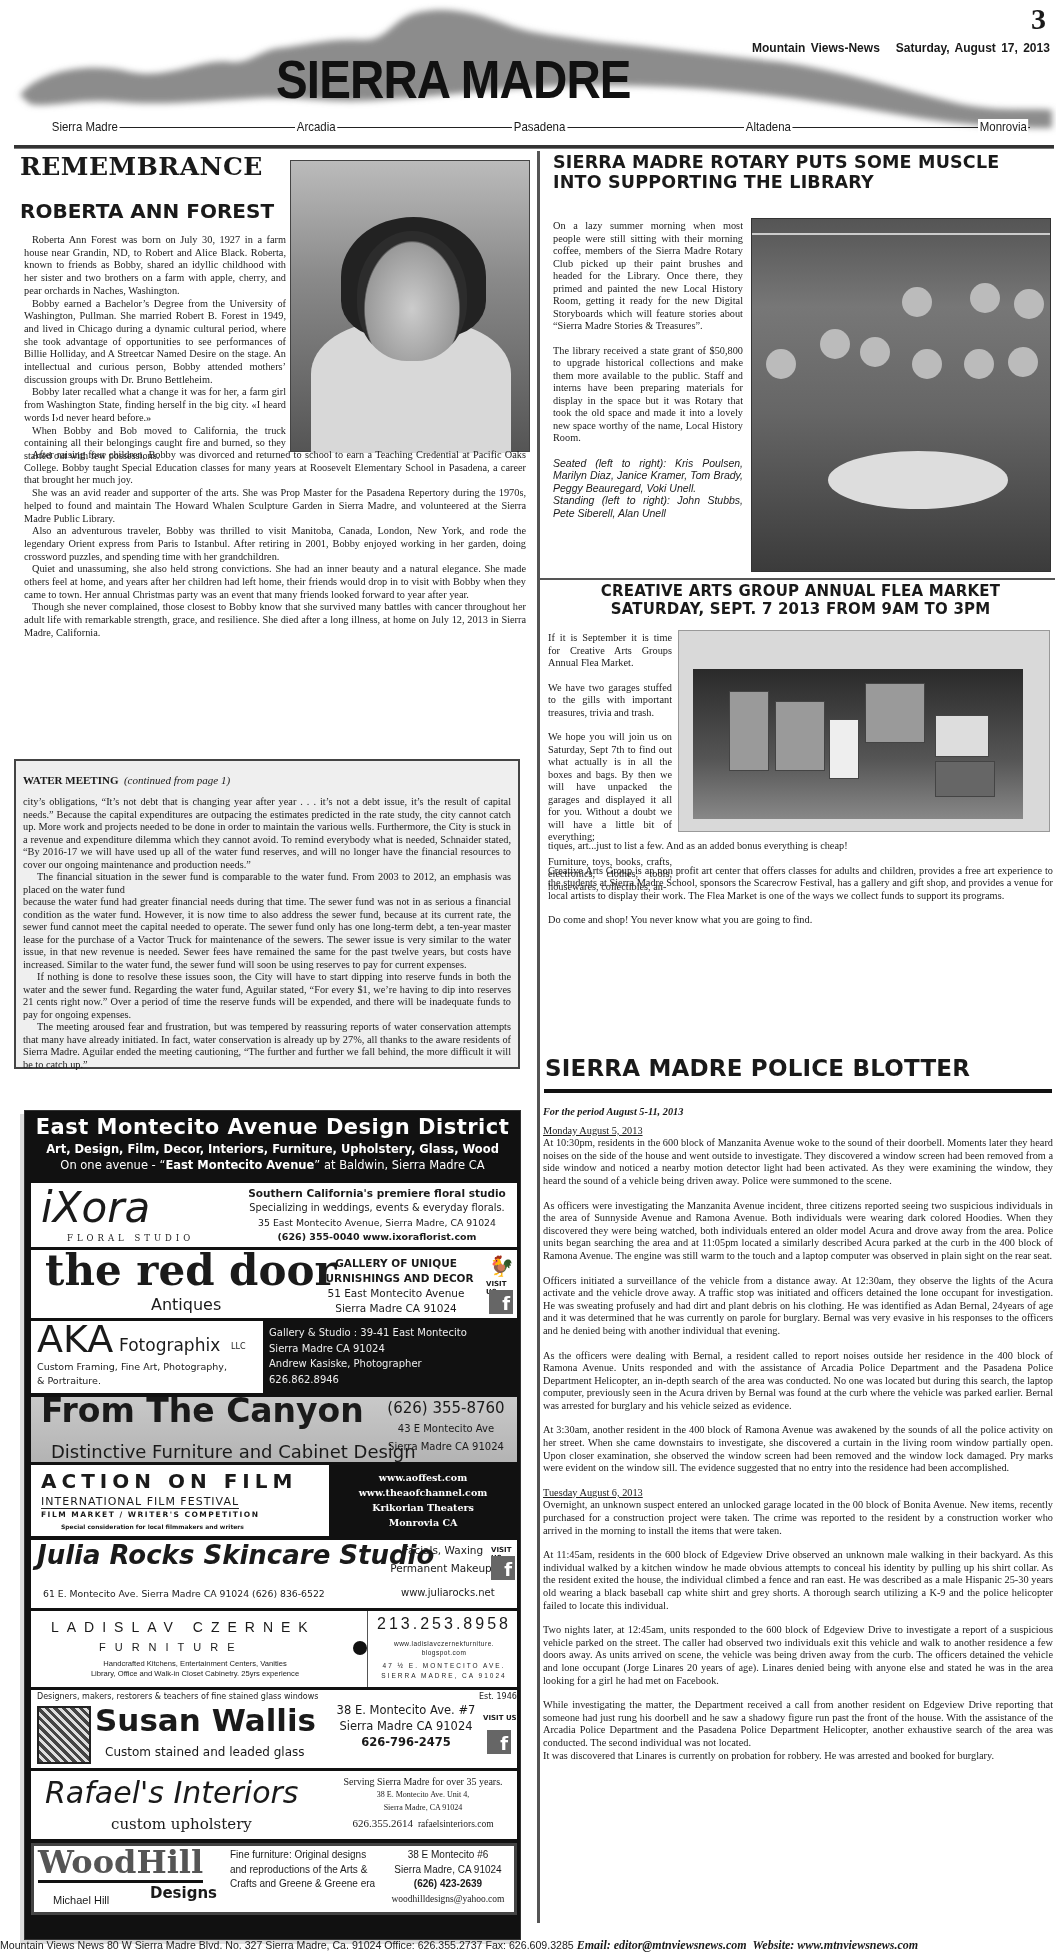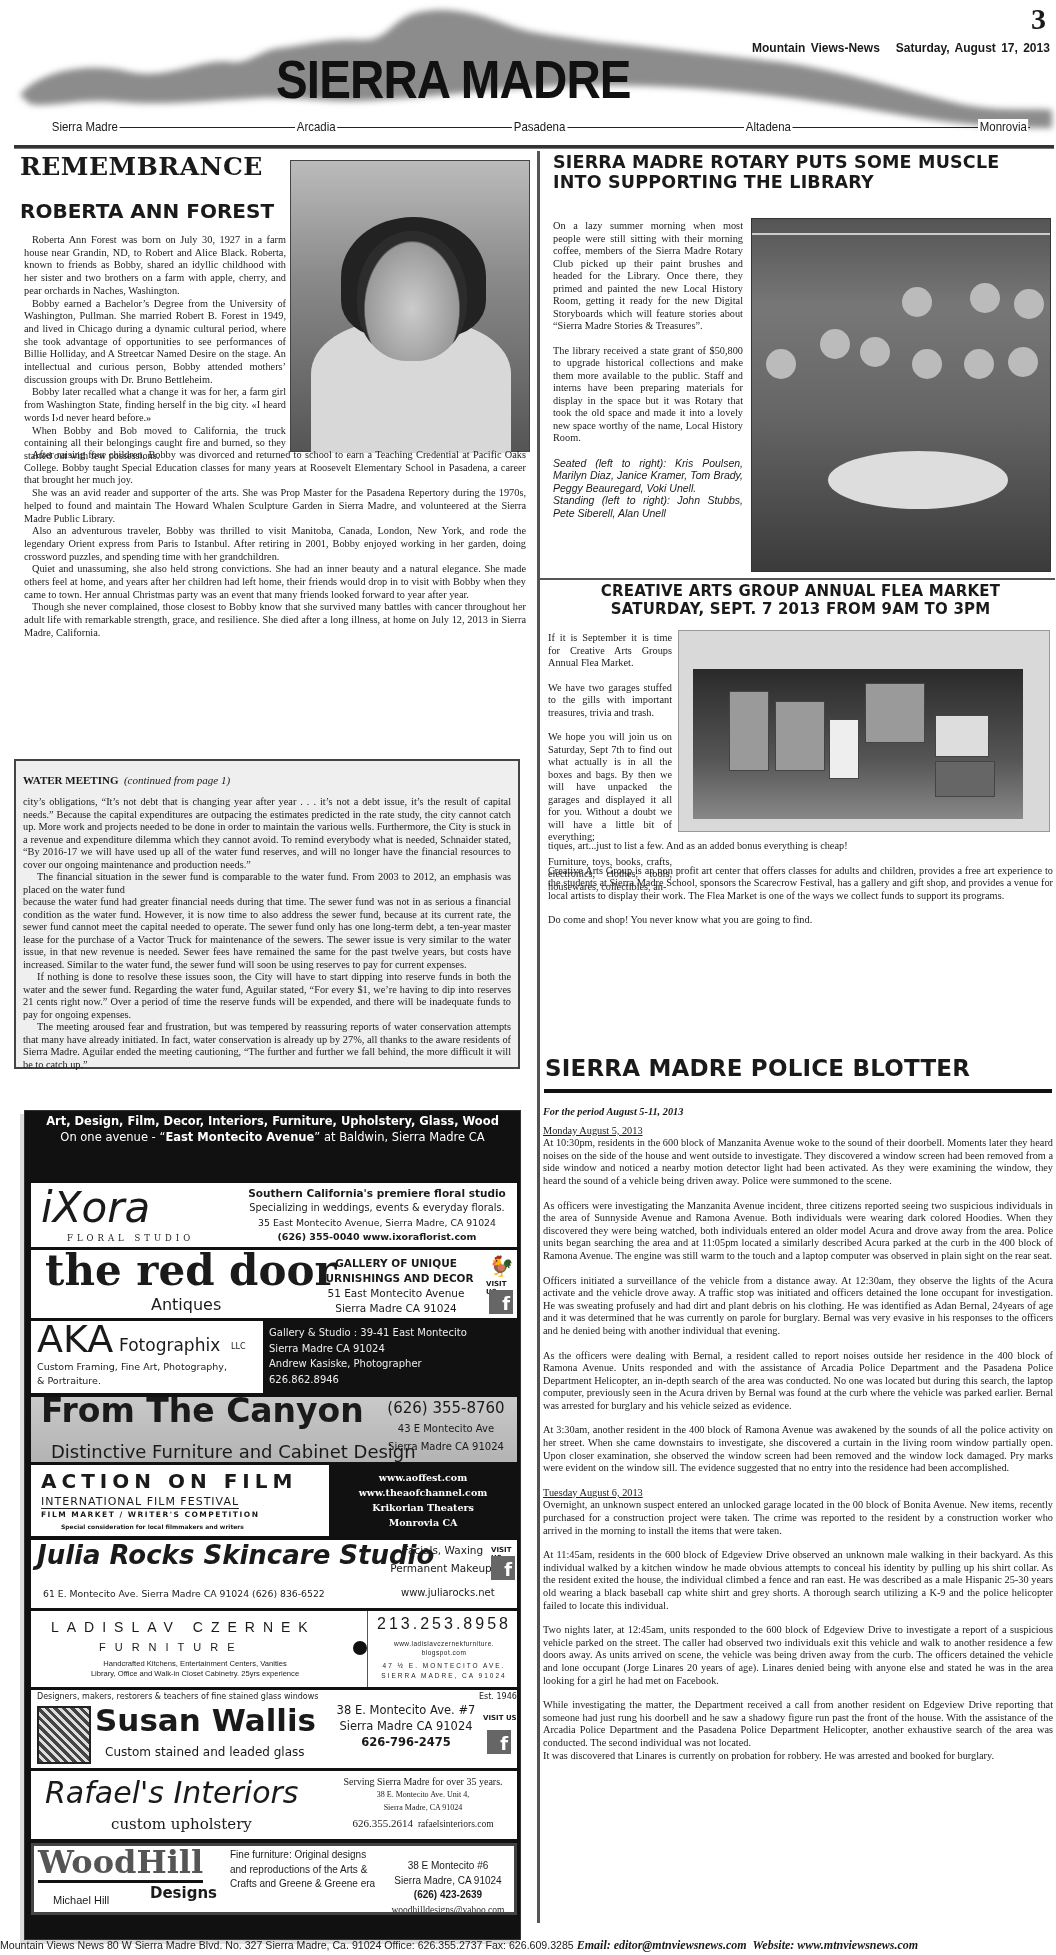--- a/index.html
+++ b/index.html
@@ -145,20 +145,21 @@
     <p>city’s obligations, “It’s not debt that is changing year after year . . . it’s not a debt issue, it’s the result of capital needs.” Because the capital expenditures are outpacing the estimates predicted in the rate study, the city cannot catch up. More work and projects needed to be done in order to maintain the various wells. Furthermore, the City is stuck in a revenue and expenditure dilemma which they cannot avoid. To remind everybody what is needed, Schnaider stated, “By 2016-17 we will have used up all of the water fund reserves, and will no longer have the financial resources to cover our ongoing maintenance and production needs.”</p>
     <p class="ind">The financial situation in the sewer fund is comparable to the water fund. From 2003 to 2012, an emphasis was placed on the water fund</p>
     <p>because the water fund had greater financial needs during that time. The sewer fund was not in as serious a financial condition as the water fund. However, it is now time to also address the sewer fund, because at its current rate, the sewer fund cannot meet the capital needed to operate. The sewer fund only has one long-term debt, a ten-year master lease for the purchase of a Vactor Truck for maintenance of the sewers. The sewer issue is very similar to the water issue, in that new revenue is needed. Sewer fees have remained the same for the past twelve years, but costs have increased. Similar to the water fund, the sewer fund will soon be using reserves to pay for current expenses.</p>
     <p class="ind">If nothing is done to resolve these issues soon, the City will have to start dipping into reserve funds in both the water and the sewer fund. Regarding the water fund, Aguilar stated, “For every $1, we’re having to dip into reserves 21 cents right now.” Over a period of time the reserve funds will be expended, and there will be inadequate funds to pay for ongoing expenses.</p>
     <p class="ind">The meeting aroused fear and frustration, but was tempered by reassuring reports of water conservation attempts that many have already initiated. In fact, water conservation is already up by 27%, all thanks to the aware residents of Sierra Madre. Aguilar ended the meeting cautioning, “The further and further we fall behind, the more difficult it will be to catch up.”</p>
   </div>
 </div>
 
 <div class="ads">
   <div class="ad-header">
+    <div class="t1">East Montecito Avenue Design District</div>
     <div class="t2">Art, Design, Film, Decor, Interiors, Furniture, Upholstery, Glass, Wood</div>
     <div class="t3"><span>On one avenue - “</span><b>East Montecito Avenue</b><span>” at Baldwin, Sierra Madre CA</span></div>
   </div>
 
   <div class="ad" style="top:72px;height:64px">
     <div class="s script" style="left:10px;top:0;font-size:42px;">iXora</div>
     <div class="s" style="left:36px;top:50px;font-size:8.5px;letter-spacing:4px;font-family:'DejaVu Serif',serif;">FLORAL STUDIO</div>
     <div class="s" style="left:210px;top:4px;width:272px;text-align:center;font-size:10.5px;font-weight:bold;">Southern California's premiere floral studio</div>
     <div class="s" style="left:208px;top:19px;width:276px;text-align:center;font-size:9.8px;">Specializing in weddings, events &amp; everyday florals.</div>
     <div class="s" style="left:208px;top:34px;width:276px;text-align:center;font-size:9.3px;">35 East Montecito Avenue,  Sierra Madre, CA 91024</div>
@@ -268,21 +269,21 @@
       <div style="font-size:8px">Sierra Madre, CA  91024</div>
       <div style="margin-top:3px"><span style="font-size:11px">626.355.2614</span>&nbsp;&nbsp;<span style="font-size:9.5px">rafaelsinteriors.com</span></div>
     </div>
   </div>
 
   <div class="ad" style="top:732px;height:72px;border:3px solid #444;">
     <div class="s" style="left:4px;top:-2px;font-size:32px;font-weight:bold;font-family:'DejaVu Serif',serif;color:#555;border-bottom:3px solid #111;line-height:36px;">WoodHill</div>
     <div class="s" style="left:116px;top:38px;font-size:15px;font-weight:bold;">Designs</div>
     <div class="s" style="left:19px;top:48px;font-size:11px;font-family:'Liberation Sans',sans-serif;">Michael Hill</div>
     <div class="s" style="left:196px;top:2px;width:148px;font-size:10px;line-height:14.5px;font-family:'Liberation Sans',sans-serif;">Fine furniture: Original designs and reproductions of the Arts &amp; Crafts and Greene &amp; Greene era</div>
-    <div class="s" style="left:344px;top:13px;width:140px;text-align:center;font-size:10px;line-height:14.5px;font-family:'Liberation Sans',sans-serif;">
+    <div class="s" style="left:344px;top:2px;width:140px;text-align:center;font-size:10px;line-height:14.5px;font-family:'Liberation Sans',sans-serif;">
       <div>38 E Montecito  #6</div>
       <div>Sierra Madre, CA 91024</div>
       <div style="font-weight:bold">(626) 423-2639</div>
       <div style="font-family:'Liberation Serif',serif;font-size:9.5px">woodhilldesigns@yahoo.com</div>
     </div>
   </div>
 </div>
 
 <div class="vrule"></div>
 

